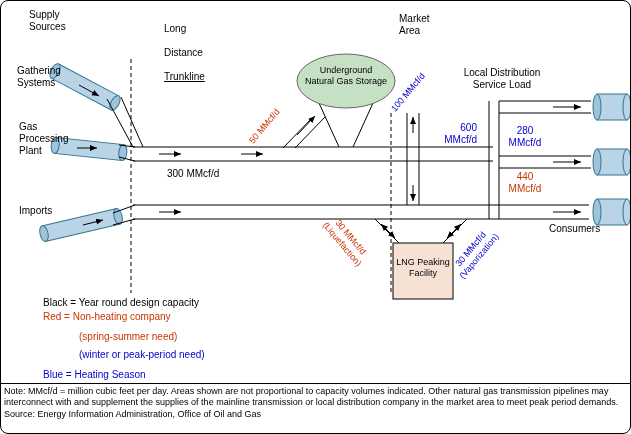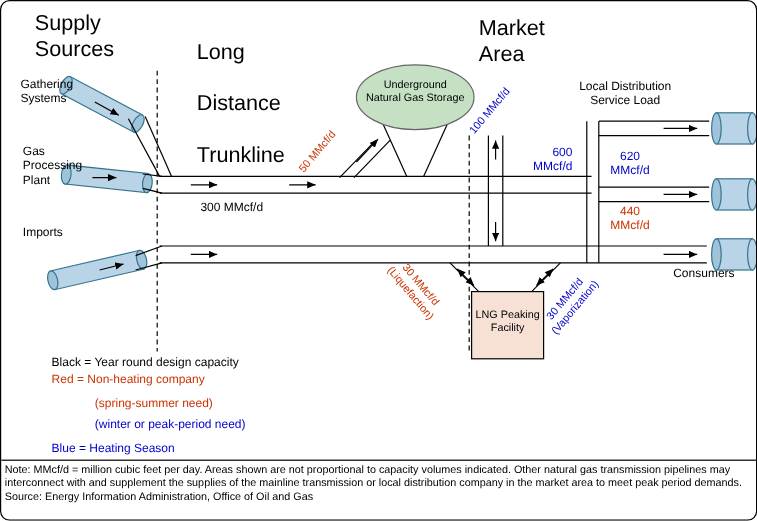--- a/index.html
+++ b/index.html
@@ -1,28 +1,28 @@
 <!DOCTYPE html>
 <html><head>
 <meta charset="utf-8">
 <style>
   html,body{margin:0;padding:0;background:#fff;}
   #canvas{position:relative;width:631px;height:434px;background:#fff;border:1px solid #000;
           border-radius:8px;box-sizing:border-box;overflow:hidden;
           font-family:"Liberation Sans",sans-serif;color:#000;}
   svg.linework{position:absolute;left:0;top:0;}
   .lbl{position:absolute;white-space:pre-line;line-height:1.2;}
-  .t13{font-size:18px;}
+  .t13{font-size:10px;}
   .t10{font-size:10px;}
   .t9{font-size:9px;}
   .ctr{text-align:center;}
   .red{color:#cc3300;}
   .blue{color:#0000cc;}
   .rot{transform-origin:0 0;}
-  .underline{text-align:right;}
+  .underline{text-decoration:underline;text-align:right;}
   .blockline{display:block;}
   #footer{position:absolute;left:0;right:0;top:382px;bottom:0;border-top:1px solid #000;
           padding:2px 3px 0 3px;font-size:9px;line-height:1.2;}
   #footer .src{margin-top:1px;}
 </style>
 </head>
 <body>
 
 <div id="canvas">
 
@@ -140,43 +140,43 @@
     <span class="blockline underline">Trunkline</span>
   </div>
   <div class="lbl t13" style="left:398px;top:12px;">Market
 Area</div>
 
   <div class="lbl t10" style="left:16px;top:64px;">Gathering
 Systems</div>
   <div class="lbl t10" style="left:18px;top:120px;">Gas
 Processing
 Plant</div>
-  <div class="lbl t10" style="left:18px;top:188px;">Imports</div>
+  <div class="lbl t10" style="left:18px;top:204px;">Imports</div>
 
   <div class="lbl t10" style="left:166px;top:167px;">300 MMcf/d</div>
   <div class="lbl t9 red rot" style="left:246px;top:138px;transform:rotate(-50deg);">50 MMcf/d</div>
   <div class="lbl t9 blue rot" style="left:388px;top:106px;transform:rotate(-50deg);">100 MMcf/d</div>
   <div class="lbl t10 blue ctr" style="left:432px;top:121px;width:44px;text-align:right;">600
 MMcf/d</div>
-  <div class="lbl t10 blue ctr" style="left:504px;top:124px;width:40px;">620
+  <div class="lbl t10 blue ctr" style="left:504px;top:124px;width:40px;">280
 MMcf/d</div>
   <div class="lbl t10 red ctr" style="left:504px;top:170px;width:40px;">440
 MMcf/d</div>
   <div class="lbl t9 red rot ctr" style="left:336px;top:212px;transform:rotate(50deg);">30 MMcf/d
 (Liquefaction)</div>
   <div class="lbl t9 blue rot ctr" style="left:448px;top:266px;transform:rotate(-50deg);">30 MMcf/d
 (Vaporization)</div>
 
   <div class="lbl t9 ctr" style="left:299px;top:64px;width:92px;">Underground
 Natural Gas Storage</div>
   <div class="lbl t9 ctr" style="left:392px;top:256px;width:60px;">LNG Peaking
 Facility</div>
-  <div class="lbl t10 ctr" style="left:472px;top:66px;width:96px;">Local Distribution
+  <div class="lbl t10 ctr" style="left:453px;top:66px;width:96px;">Local Distribution
 Service Load</div>
-  <div class="lbl t10" style="left:560px;top:222px;">Consumers</div>
+  <div class="lbl t10" style="left:548px;top:222px;">Consumers</div>
 
   <div class="lbl t10" style="left:42px;top:296px;">Black = Year round design capacity</div>
   <div class="lbl t10 red" style="left:42px;top:310px;">Red = Non-heating company</div>
   <div class="lbl t10 red" style="left:78px;top:330px;">(spring-summer need)</div>
   <div class="lbl t10 blue" style="left:42px;top:336px;margin-top:32px;">Blue = Heating Season</div>
   <div class="lbl t10 blue" style="left:78px;top:348px;">(winter or peak-period need)</div>
 
   <div id="footer">
     <div>Note: MMcf/d = million cubic feet per day. Areas shown are not proportional to capacity volumes indicated. Other natural gas transmission pipelines may interconnect with and supplement the supplies of the mainline transmission or local distribution company in the market area to meet peak period demands.</div>
     <div class="src">Source: Energy Information Administration, Office of Oil and Gas</div>

